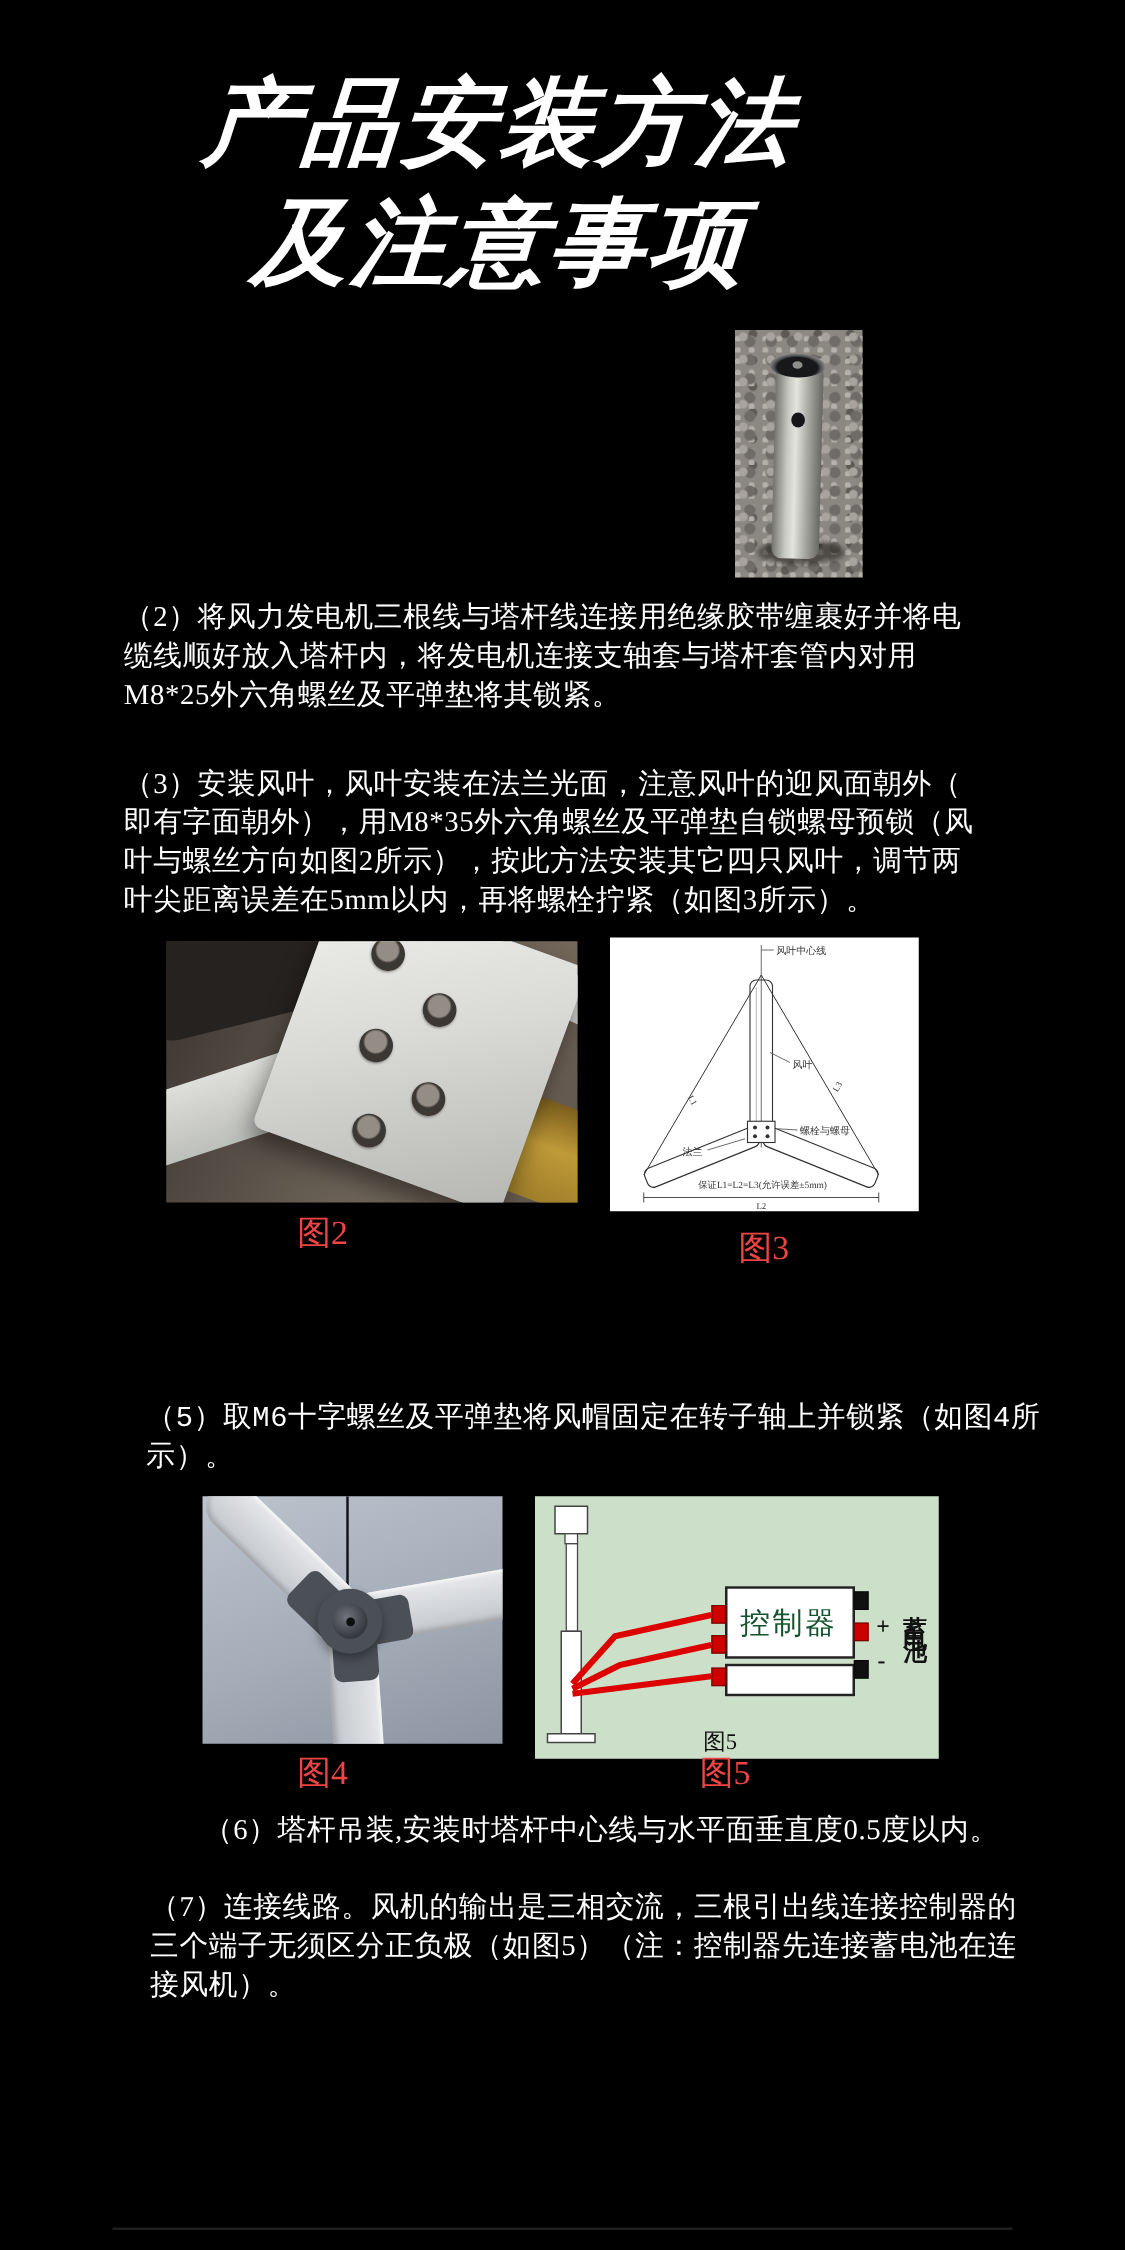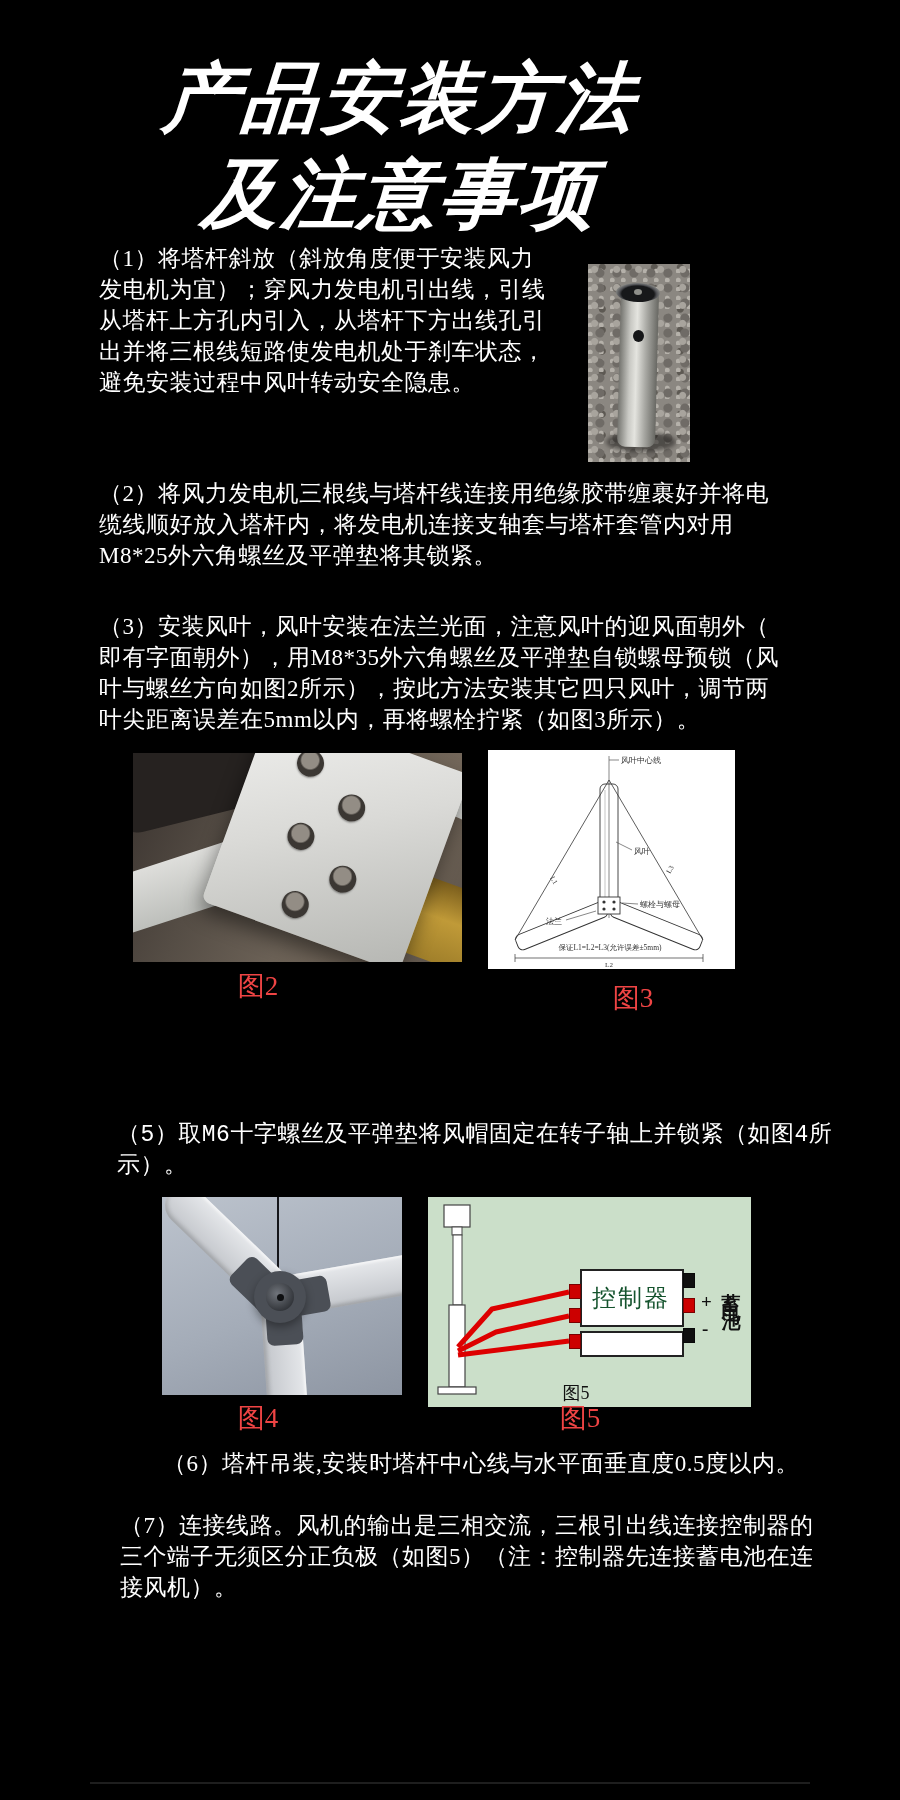--- a/index.html
+++ b/index.html
@@ -18,21 +18,21 @@
   .step-1{left:99px;top:243px;width:470px;}
   .step-2{left:99px;top:478px;width:740px;}
   .step-3{left:99px;top:611px;width:740px;}
   .step-4{left:120px;top:1028px;width:720px;}
   .step-5{left:117px;top:1120px;width:720px;font-family:Liberation Mono, monospace;}
   .step-6{left:120px;top:1448px;width:720px;margin-left:43px;}
   .step-7{left:120px;top:1510px;width:720px;}
   
   .figlabel{position:absolute;font-size:27px;color:#ef4444;width:160px;text-align:center;}
   .lab-fig2{left:178px;top:968px;}
-  .lab-fig3{left:553px;top:980px;text-align:center;}
+  .lab-fig3{left:531px;top:980px;text-align:center;}
   .lab-fig4{left:178px;top:1400px;}
   .lab-fig5{left:500px;top:1400px;}
   
   .photo-pole{position:absolute;left:588px;top:264px;width:102px;height:198px;overflow:hidden;
         background-color:#8b8781;
         background-image:
           radial-gradient(circle at 30% 30%, #a8a49d 0 3px, rgba(0,0,0,0) 4px),
           radial-gradient(circle at 70% 60%, #6f6b66 0 4px, rgba(0,0,0,0) 5px),
           radial-gradient(circle at 20% 80%, #b5b1aa 0 2px, rgba(0,0,0,0) 3px),
           radial-gradient(circle at 55% 15%, #5d5953 0 3px, rgba(0,0,0,0) 4px);
@@ -111,25 +111,20 @@
   .bottom-line{position:absolute;left:90px;top:1782px;width:720px;height:2px;background:#1e1e1e;}
 </style>
 </head>
 <body>
 
 <div class="page">
 
   <div class="title-line title-1">产品安装方法</div>
   <div class="title-line title-2">及注意事项</div>
 
-  <div class="step step-1">（1）将塔杆斜放（斜放角度便于安装风力
-发电机为宜）；穿风力发电机引出线，引线
-从塔杆上方孔内引入，从塔杆下方出线孔引
-出并将三根线短路使发电机处于刹车状态，
-避免安装过程中风叶转动安全隐患。</div>
   <div class="photo-pole">
     <div class="tube-shadow"></div>
     <div class="tube"></div>
     <div class="tube-top"></div>
     <div class="tube-bolt"></div>
     <div class="tube-hole"></div>
   </div>
 
   <div class="step step-2">（2）将风力发电机三根线与塔杆线连接用绝缘胶带缠裹好并将电
 缆线顺好放入塔杆内，将发电机连接支轴套与塔杆套管内对用

